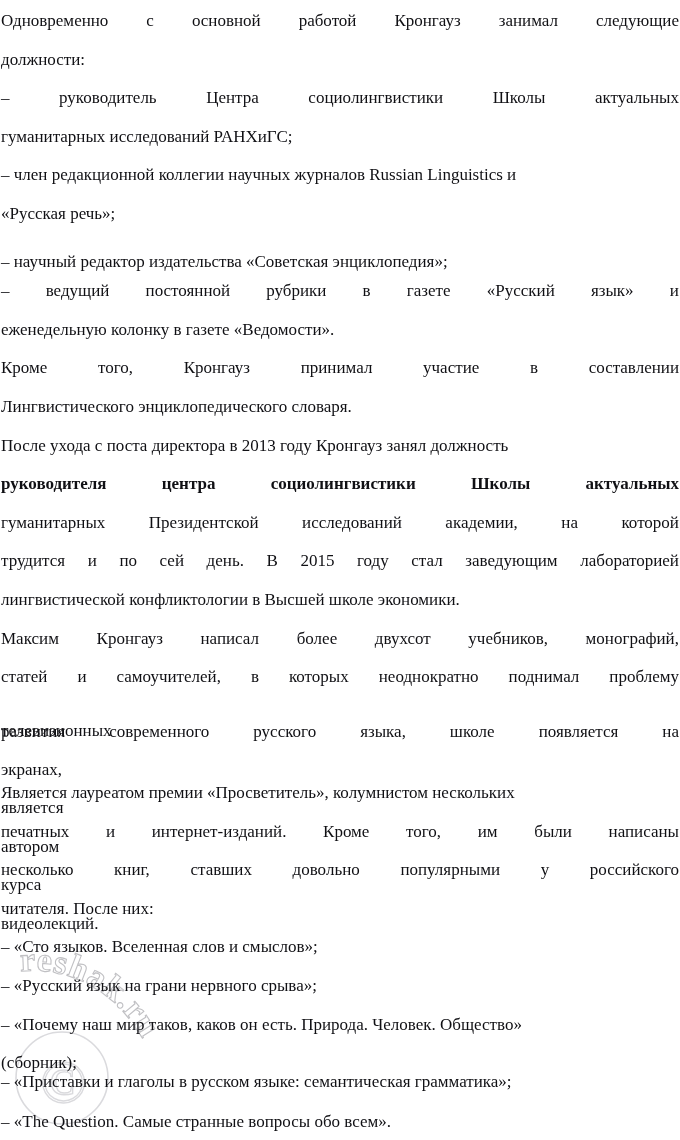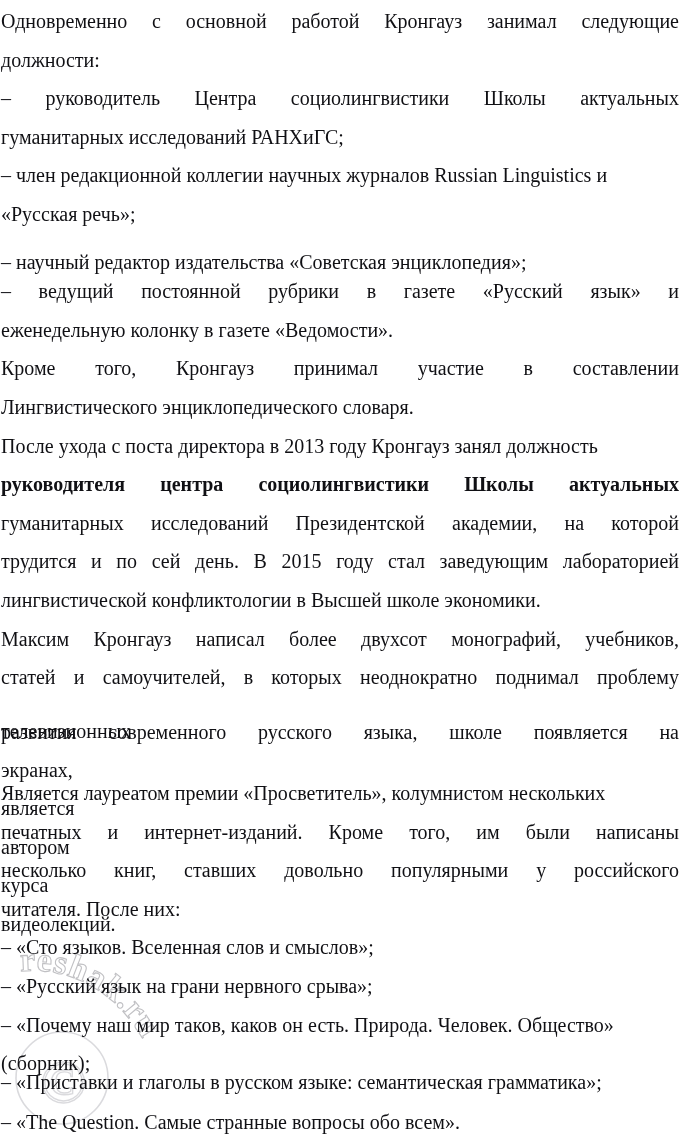--- a/index.html
+++ b/index.html
@@ -72,21 +72,21 @@
     width: 680px;
     z-index: 10;
   }
 
   .line {
     position: absolute;
     left: 1px;
     width: 678px;
     height: 38.6px;
     line-height: 38.6px;
-    font-size: 20px;
+    font-size: 17px;
     color: #101014;
     white-space: nowrap;
     letter-spacing: 0px;
   }
 
   
   .line.just {
     display: flex;
     justify-content: space-between;
     white-space: normal;
@@ -170,22 +170,22 @@
       <div class="line flush" style="top: 426.6px;">После ухода с поста директора в 2013 году Кронгауз занял должность</div>
       <div class="line just" style="top: 465.2px; font-weight: bold;">
         <span class="w">руководителя</span>
         <span class="w">центра</span>
         <span class="w">социолингвистики</span>
         <span class="w">Школы</span>
         <span class="w">актуальных</span>
       </div>
       <div class="line just" style="top: 503.8px;">
         <span class="w">гуманитарных</span>
+        <span class="w">Президентской</span>
         <span class="w">исследований</span>
-        <span class="w">Президентской</span>
         <span class="w">академии,</span>
         <span class="w">на</span>
         <span class="w">которой</span>
       </div>
       <div class="line just" style="top: 542.4px;">
         <span class="w">трудится</span>
         <span class="w">и</span>
         <span class="w">по</span>
         <span class="w">сей</span>
         <span class="w">день.</span>
@@ -196,22 +196,22 @@
         <span class="w">заведующим</span>
         <span class="w">лабораторией</span>
       </div>
       <div class="line flush" style="top: 581px;">лингвистической конфликтологии в Высшей школе экономики.</div>
       <div class="line just" style="top: 619.6px;">
         <span class="w">Максим</span>
         <span class="w">Кронгауз</span>
         <span class="w">написал</span>
         <span class="w">более</span>
         <span class="w">двухсот</span>
+        <span class="w">учебников,</span>
         <span class="w">монографий,</span>
-        <span class="w">учебников,</span>
       </div>
       <div class="line just" style="top: 658.2px;">
         <span class="w">статей</span>
         <span class="w">и</span>
         <span class="w">самоучителей,</span>
         <span class="w">в</span>
         <span class="w">которых</span>
         <span class="w">неоднократно</span>
         <span class="w">поднимал</span>
         <span class="w">проблему</span>

